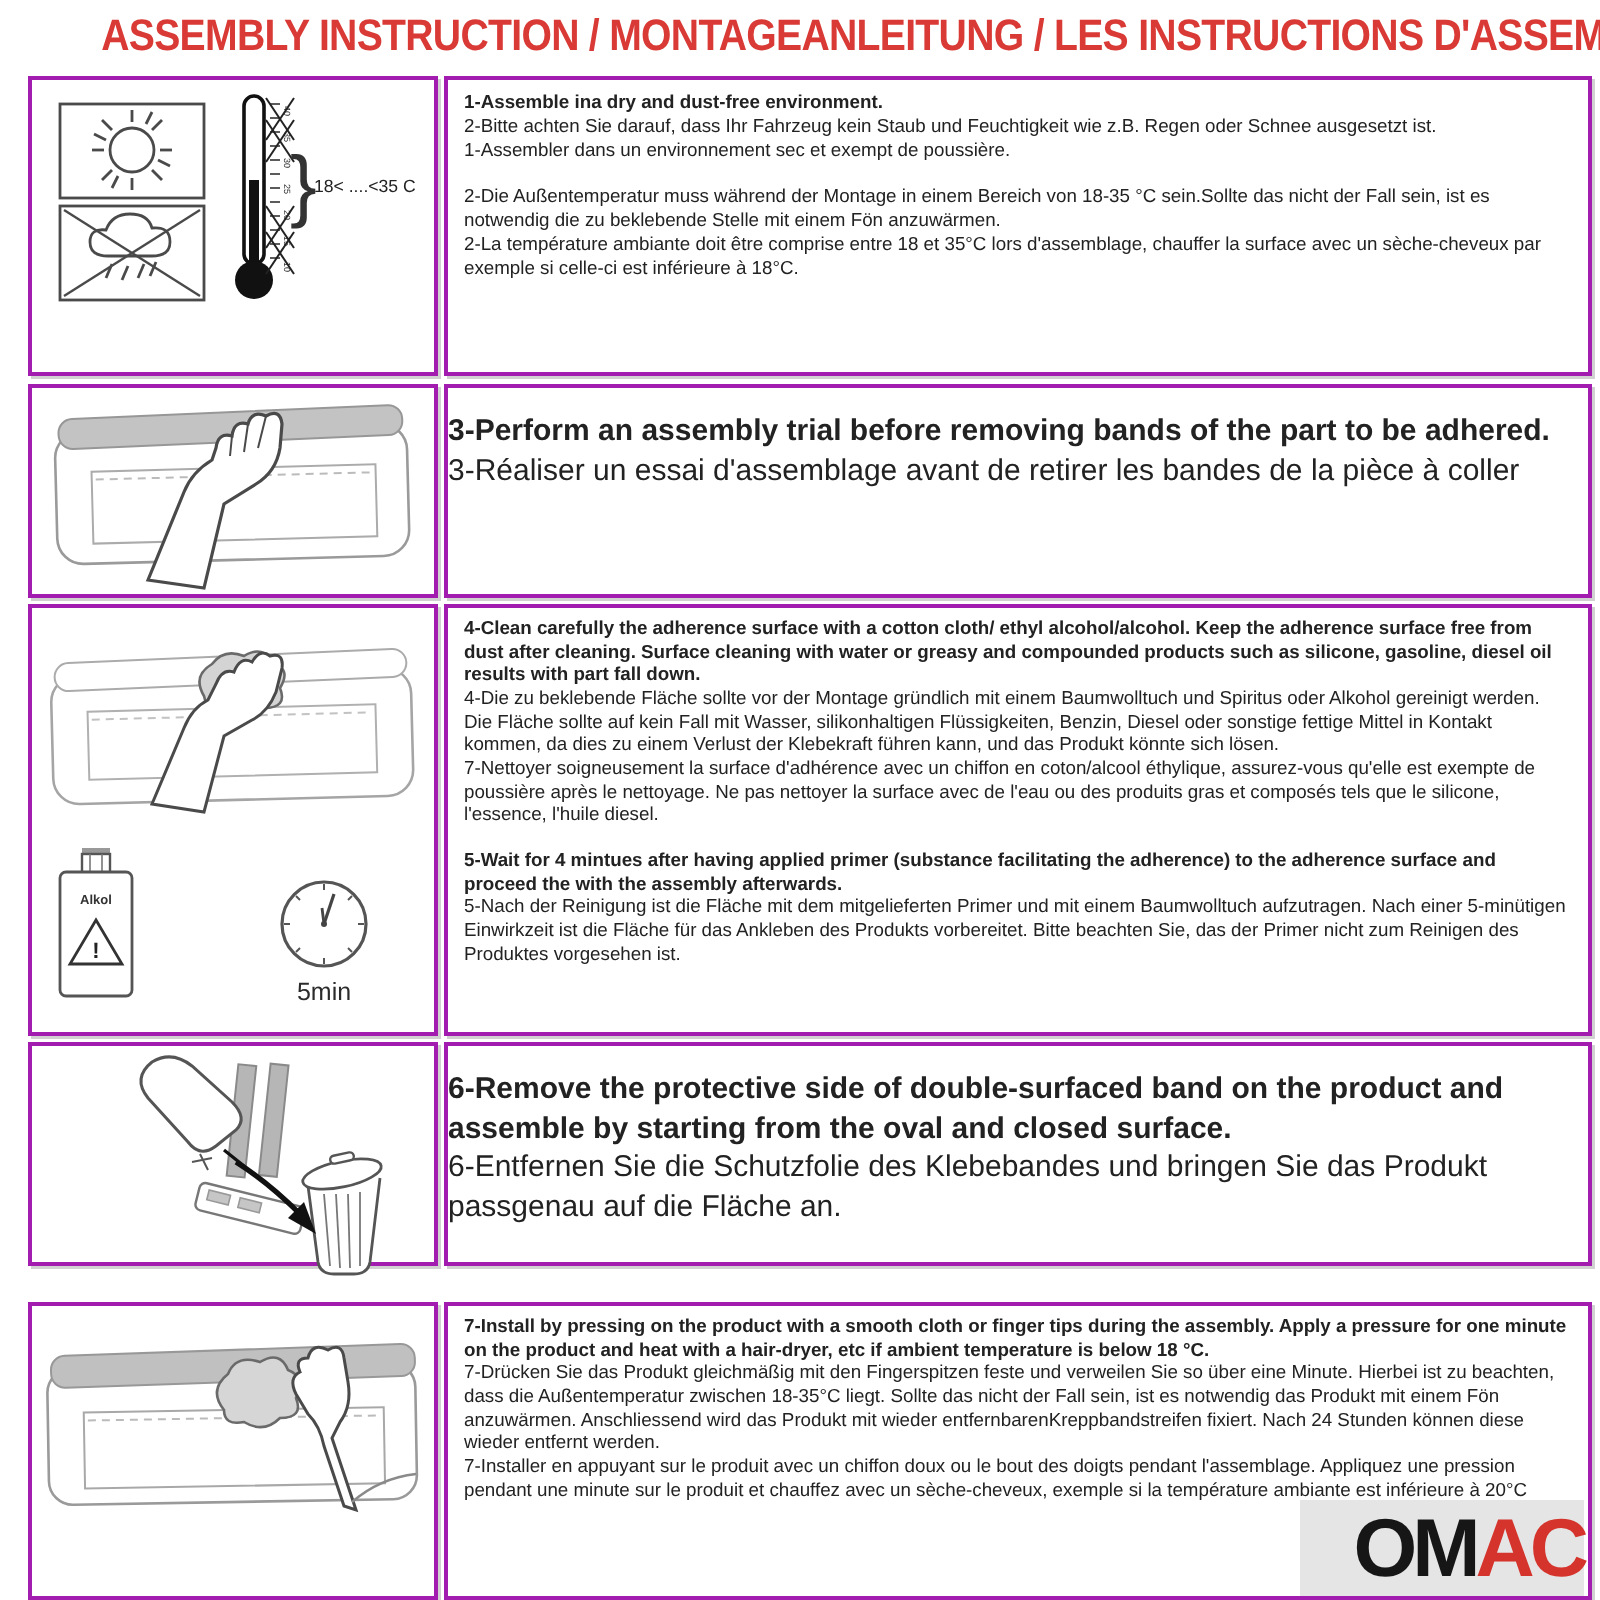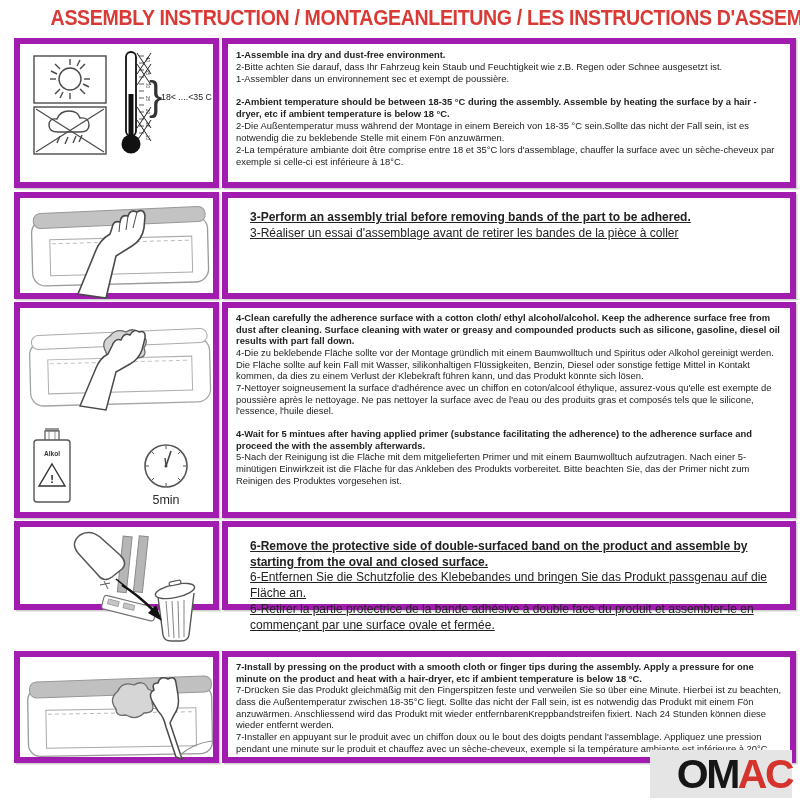--- a/index.html
+++ b/index.html
@@ -2,35 +2,35 @@
 <html><head>
 <meta charset="utf-8">
 <style>
   html,body{margin:0;padding:0;background:#ffffff;}
   .page{position:relative;width:800px;height:800px;background:#fff;overflow:hidden;
         font-family:"Liberation Sans", sans-serif;color:#222;}
   .title-wrap{position:absolute;top:5px;left:0;width:800px;text-align:center;}
   .title-wrap span{display:inline-block;font-size:22px;font-weight:bold;color:#d93a36;
         letter-spacing:-0.4px;white-space:nowrap;transform:scaleX(0.89);transform-origin:center;}
   .row{position:absolute;left:14px;width:782px;}
-  .cell{position:absolute;top:0;height:100%;box-sizing:border-box;border:6px solid #a21caf;
+  .cell{position:absolute;top:0;height:100%;box-sizing:border-box;border:2px solid #a21caf;
         background:#fff;box-shadow:1.5px 1.5px 0 rgba(0,0,0,0.18);}
   .cell.left{left:0;width:205px;}
   .cell.right{left:208px;width:574px;}
   .cell svg{display:block;}
   p{margin:0;}
   .en{font-weight:bold;}
   .t-sm{font-size:9.4px;line-height:1.27;padding:5px 8px;}
-  .t-md{font-size:12px;line-height:1.31;padding:12px 22px;text-decoration:underline;}
+  .t-md{font-size:15px;line-height:1.31;padding:12px 0;}
   .blockgap{height:11px;}
   .r1{top:38px;height:150px;}
   .r2{top:192px;height:107px;}
   .r3{top:302px;height:216px;}
-  .r4{top:521px;height:89px;}
-  .r5{top:651px;height:112px;}
+  .r4{top:521px;height:112px;}
+  .r5{top:651px;height:149px;}
   .r3 .t-sm{line-height:1.24;padding-top:4px;}
   .r5 .t-sm{line-height:1.24;padding-top:4px;}
   .logo{position:absolute;left:650px;top:750px;width:142px;height:48px;background:#e5e5e5;
         display:flex;align-items:center;justify-content:flex-end;
         font-weight:bold;font-size:41px;letter-spacing:-2.5px;line-height:1;}
   .logo .lb{color:#161616;}
   .logo .lr{color:#d5342c;text-align:right;}
 </style>
 </head>
 <body>
@@ -110,21 +110,20 @@
           <text x="129" y="66" font-size="40" fill="#333">}</text>
           <text x="141" y="56" font-size="8.8" fill="#222">18&lt; ....&lt;35 C</text>
         </g>
       </svg>
     </div>
     <div class="cell right t-sm">
       <p class="en">1-Assemble ina dry and dust-free environment.</p>
       <p>2-Bitte achten Sie darauf, dass Ihr Fahrzeug kein Staub und Feuchtigkeit wie z.B. Regen oder Schnee ausgesetzt ist.</p>
       <p>1-Assembler dans un environnement sec et exempt de poussière.</p>
       <div class="blockgap"></div>
-      <p class="en">2-Ambient temperature should be between 18-35 °C  during the assembly. Assemble by heating the surface by a hair -dryer, etc if ambient temperature is below 18 °C.</p>
       <p>2-Die Außentemperatur muss während der Montage in einem Bereich von 18-35 °C  sein.Sollte das nicht der Fall sein, ist es notwendig die zu beklebende Stelle mit einem Fön anzuwärmen.</p>
       <p>2-La température ambiante doit être comprise entre 18 et 35°C lors d'assemblage, chauffer la surface avec un sèche-cheveux par exemple si celle-ci est inférieure à 18°C.</p>
     </div>
   </div>
 
   <div class="row r2">
     <div class="cell left">
       <svg width="201" height="103" viewBox="0 0 201 103">
         <g transform="rotate(-1.5 100 50)">
           <rect x="12" y="20" width="176" height="66" rx="13" fill="#fff" stroke="#9a9a9a" stroke-width="1.3"></rect>
@@ -186,21 +185,21 @@
           <circle cx="0" cy="0" r="1.5" fill="#444"></circle>
           <text x="0" y="38" font-size="12.5" fill="#2b2b2b" text-anchor="middle">5min</text>
         </g>
       </svg>
     </div>
     <div class="cell right t-sm">
       <p class="en">4-Clean carefully the adherence surface with a cotton cloth/ ethyl alcohol/alcohol. Keep the adherence surface free from dust after cleaning. Surface cleaning with water or greasy and compounded products such as silicone, gasoline, diesel oil results with part fall down.</p>
       <p>4-Die zu beklebende Fläche sollte vor der Montage gründlich mit einem Baumwolltuch und Spiritus oder Alkohol gereinigt werden. Die Fläche sollte auf kein Fall mit Wasser, silikonhaltigen Flüssigkeiten, Benzin, Diesel oder sonstige fettige Mittel in Kontakt kommen, da dies zu einem Verlust der Klebekraft führen kann, und das Produkt könnte sich lösen.</p>
       <p>7-Nettoyer soigneusement la surface d'adhérence avec un chiffon en coton/alcool éthylique, assurez-vous qu'elle est exempte de poussière après le nettoyage. Ne pas nettoyer la surface avec de l'eau ou des produits gras et composés tels que le silicone, l'essence, l'huile diesel.</p>
       <div class="blockgap"></div>
-      <p class="en">4-Wait for 5 mintues after having applied primer (substance facilitating the adherence) to the adherence surface and proceed the with the assembly afterwards.</p>
+      <p class="en">5-Wait for 4 mintues after having applied primer (substance facilitating the adherence) to the adherence surface and proceed the with the assembly afterwards.</p>
       <p>5-Nach der Reinigung ist die Fläche mit dem mitgelieferten Primer und mit einem Baumwolltuch aufzutragen. Nach einer 5-minütigen Einwirkzeit ist die Fläche für das Ankleben des Produkts vorbereitet. Bitte beachten Sie, das der Primer nicht zum Reinigen des Produktes vorgesehen ist.</p>
     </div>
   </div>
 
   <div class="row r4">
     <div class="cell left">
       <svg width="201" height="123" viewBox="0 0 201 123">
         <g transform="rotate(6 110 40)">
           <rect x="100" y="10" width="9" height="56" fill="#b6b6b6" stroke="#8a8a8a" stroke-width="1"></rect>
           <rect x="116" y="8" width="9" height="56" fill="#b6b6b6" stroke="#8a8a8a" stroke-width="1"></rect>
@@ -228,21 +227,20 @@
         <g>
           <path d="M102,58 Q118,68 134,84" fill="none" stroke="#111" stroke-width="2.6"></path>
           <polygon points="128,86 142,94 136,78" fill="#111"></polygon>
           <path d="M96,52 L106,60" fill="none" stroke="#111" stroke-width="1.6"></path>
         </g>
       </svg>
     </div>
     <div class="cell right t-md">
       <p class="en">6-Remove the protective side of double-surfaced band on the product and assemble by starting from the oval and closed surface.</p>
       <p>6-Entfernen Sie die Schutzfolie des Klebebandes und bringen Sie das Produkt passgenau auf die Fläche an.</p>
-      <p>6-Retirer la partie protectrice de la bande adhésive à double face du produit et assembler-le en commençant par une surface ovale et fermée.</p>
     </div>
   </div>
 
   <div class="row r5">
     <div class="cell left">
       <svg width="201" height="117" viewBox="0 0 201 117">
         <g transform="rotate(-1 100 60)">
           <rect x="8" y="30" width="184" height="68" rx="12" fill="#fff" stroke="#9a9a9a" stroke-width="1.3"></rect>
           <rect x="10" y="22" width="182" height="16" rx="7" fill="#c0c0c0" stroke="#989898" stroke-width="1" transform="rotate(-1 100 30)"></rect>
           <rect x="26" y="52" width="150" height="38" fill="#fff" stroke="#a8a8a8" stroke-width="1"></rect>

